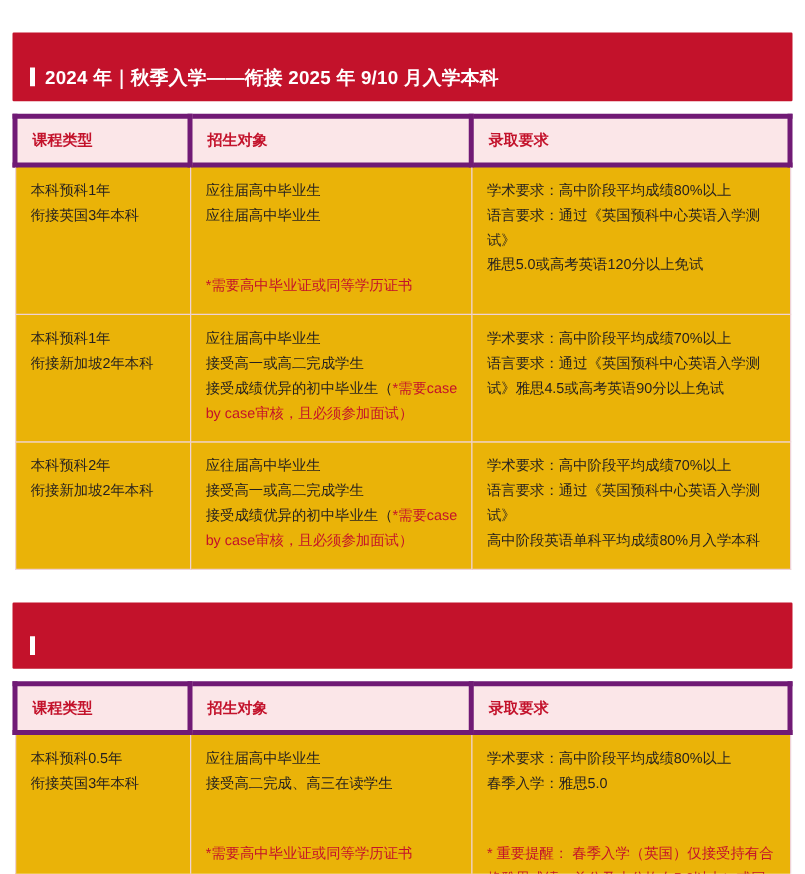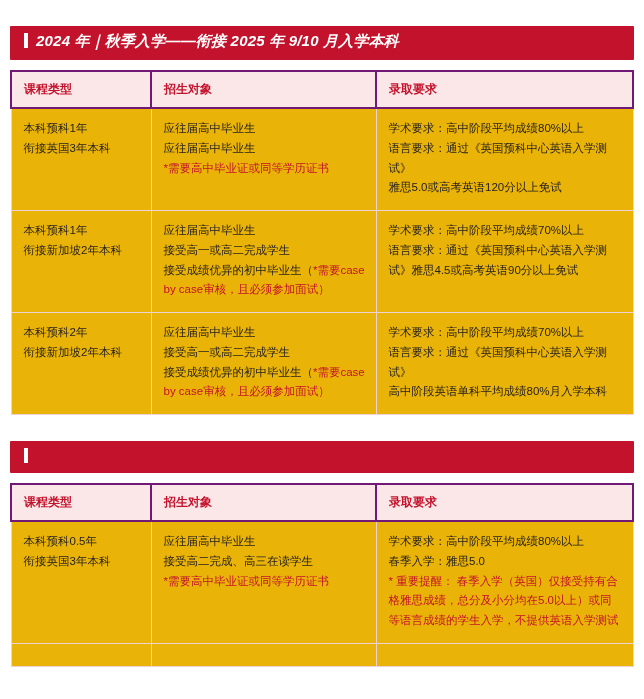--- a/index.html
+++ b/index.html
@@ -34,24 +34,23 @@
   }
   .section-gap {
     height: 26px;
   }
   .banner {
     background: #c3122b;
     color: #ffffff;
     font-size: 15px;
     font-weight: bold;
     letter-spacing: 0.2px;
-    padding: 6px 12px 9px 14px;
+    padding: 27px 12px 9px 14px;
     position: relative;
     border-radius: 1px;
-    font-style: italic;
   }
   .banner .bar {
     display: inline-block;
     width: 4px;
     height: 15px;
     background: #ffffff;
     vertical-align: -2px;
     margin-right: 8px;
   }
   table.tbl {
@@ -63,34 +62,34 @@
   table.tbl col.c1 { width: 140px; }
   table.tbl col.c2 { width: 225px; }
   table.tbl col.c3 { width: auto; }
   table.tbl th {
     background: #fbe6e8;
     color: #c3122b;
     font-size: 12px;
     font-weight: bold;
     text-align: left;
     padding: 9px 10px 9px 12px;
-    border: 2px solid #701a75;
+    border: 4px solid #701a75;
     vertical-align: middle;
   }
   table.tbl td {
     background: #eab308;
     font-size: 11.5px;
     line-height: 1.72;
     padding: 10px 10px 12px 12px;
     border: 1px solid #efd2d6;
     vertical-align: top;
     color: #231f20;
   }
   .line { display: block; }
-  .red { color: #c3122b; }
+  .red { color: #c3122b; margin-top: 36px; }
 </style>
 </head>
 <body>
 
 <div class="page">
 
 
   <div class="section-gap"></div>
 
   <div class="section">

